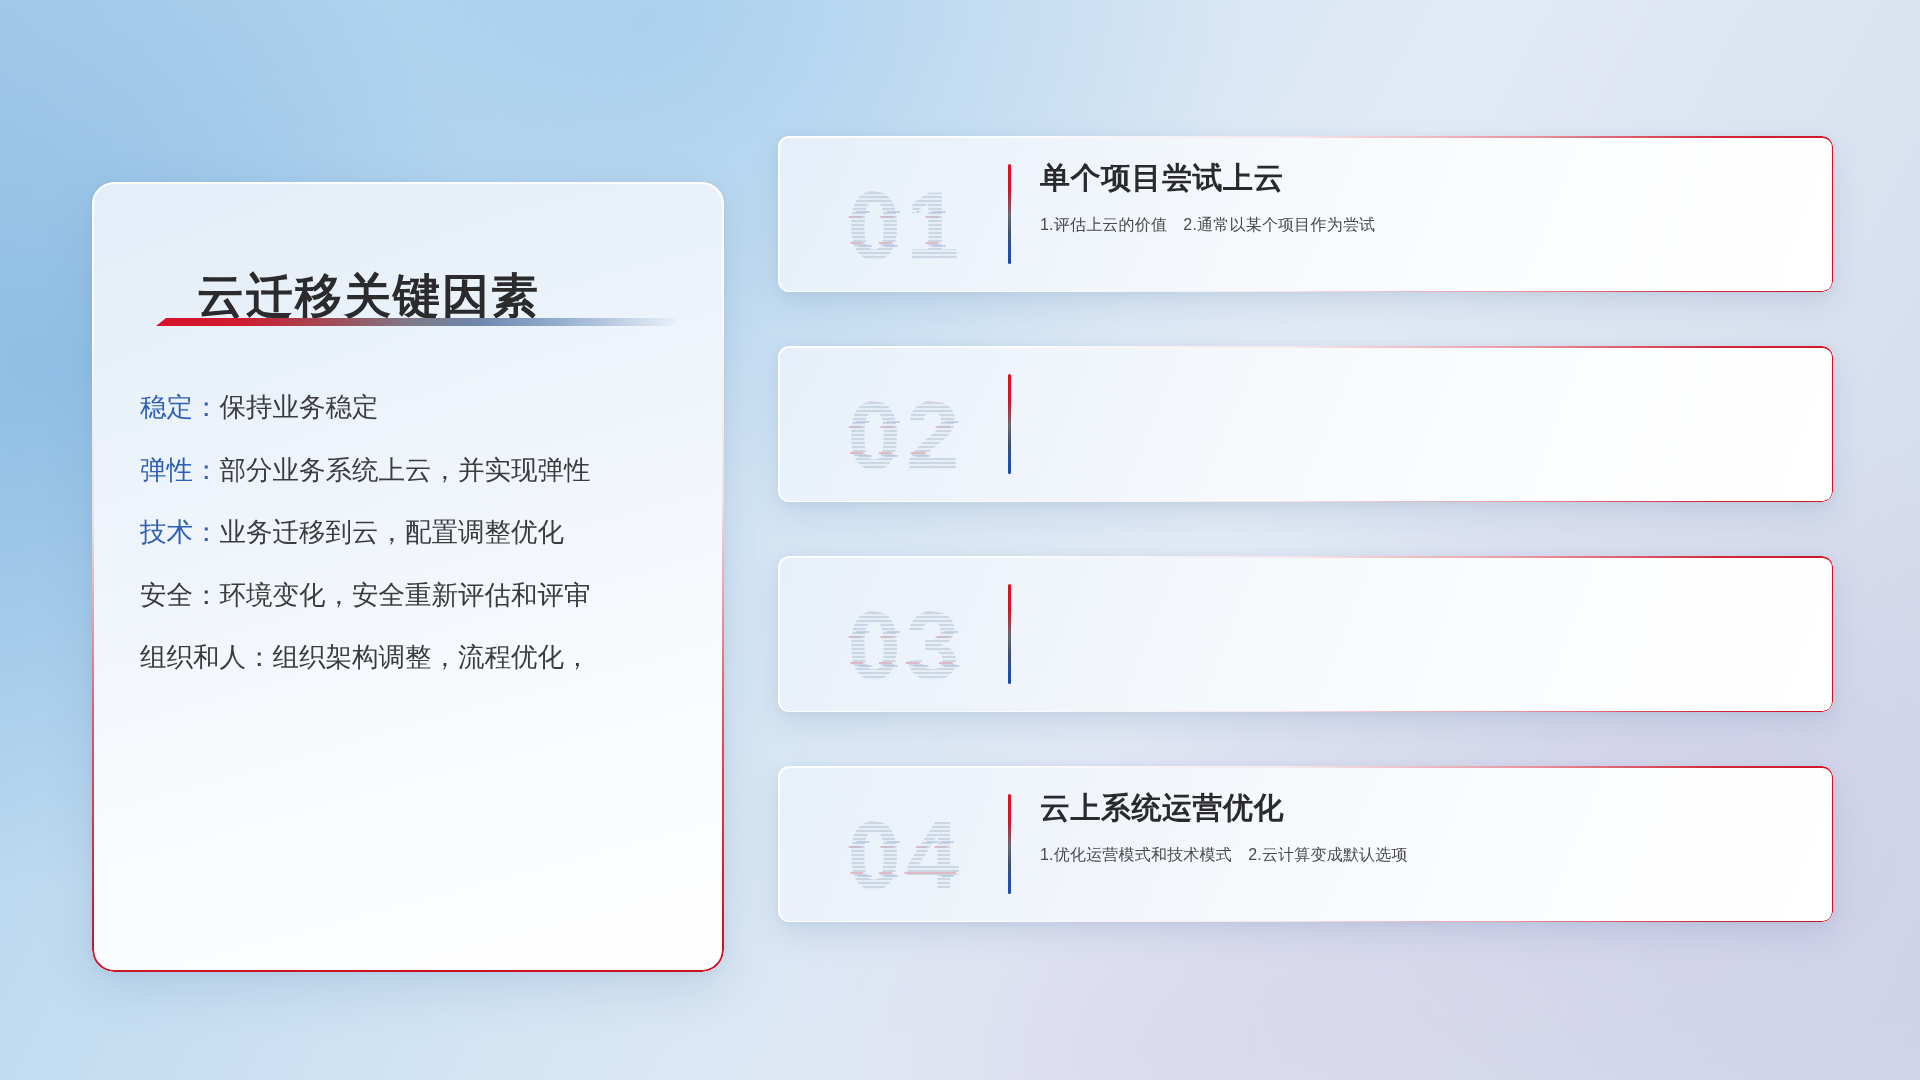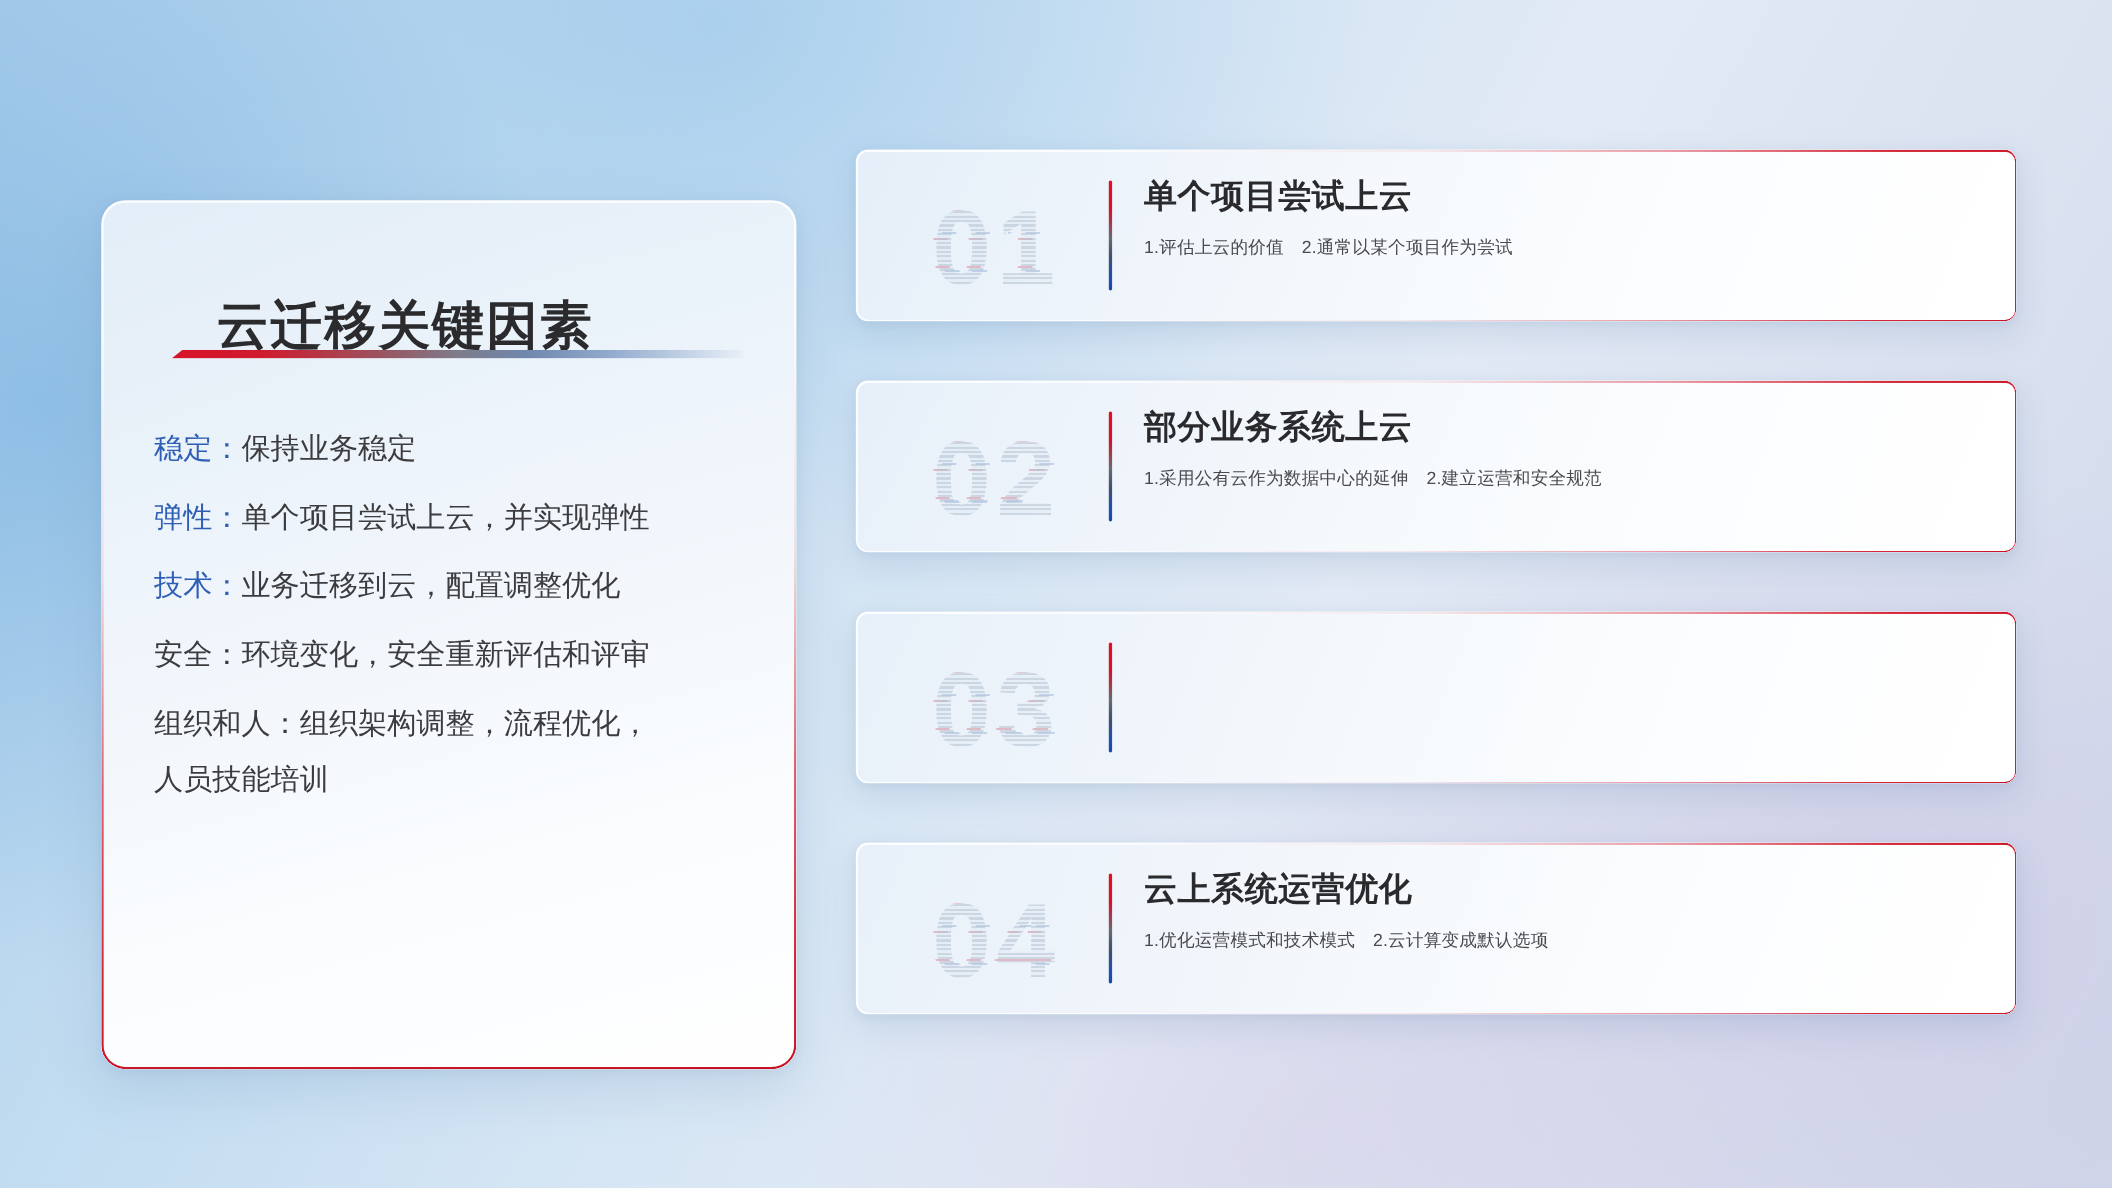--- a/index.html
+++ b/index.html
@@ -256,38 +256,35 @@
 
     <div class="title-rule"></div>
 
     <div class="factor-list">
 
       <div class="factor-row">
         <span class="factor-key">稳定：</span><span class="factor-val">保持业务稳定</span>
       </div>
 
       <div class="factor-row">
-        <span class="factor-key">弹性：</span><span class="factor-val">单个项目尝试上云，并实现弹性</span>
+        <span class="factor-key">弹性：</span><span class="factor-val">部分业务系统上云，并实现弹性</span>
       </div>
 
       <div class="factor-row">
         <span class="factor-key">技术：</span><span class="factor-val">业务迁移到云，配置调整优化</span>
       </div>
 
       <div class="factor-row">
         <span class="factor-key neutral">安全：</span><span class="factor-val">环境变化，安全重新评估和评审</span>
       </div>
 
       <div class="factor-row wrapline">
         <span class="factor-key neutral">组织和人：</span><span class="factor-val">组织架构调整，流程优化，</span>
       </div>
 
-      <div class="factor-row">
-        <span class="factor-val">人员技能培训</span>
-      </div>
 
     </div>
   </section>
 
   <section class="cards">
 
     <article class="step-card">
       <div class="step-number-wrap">
         <div class="glitch-a">01</div>
         <div class="glitch-b">01</div>
@@ -300,24 +297,20 @@
       </div>
     </article>
 
     <article class="step-card">
       <div class="step-number-wrap">
         <div class="glitch-a">02</div>
         <div class="glitch-b">02</div>
         <div class="step-number">02</div>
       </div>
       <div class="step-divider"></div>
-      <div class="step-text">
-        <h2 class="step-title">部分业务系统上云</h2>
-        <p class="step-desc">1.采用公有云作为数据中心的延伸　2.建立运营和安全规范</p>
-      </div>
     </article>
 
     <article class="step-card">
       <div class="step-number-wrap">
         <div class="glitch-a">03</div>
         <div class="glitch-b">03</div>
         <div class="step-number">03</div>
       </div>
       <div class="step-divider"></div>
     </article>

